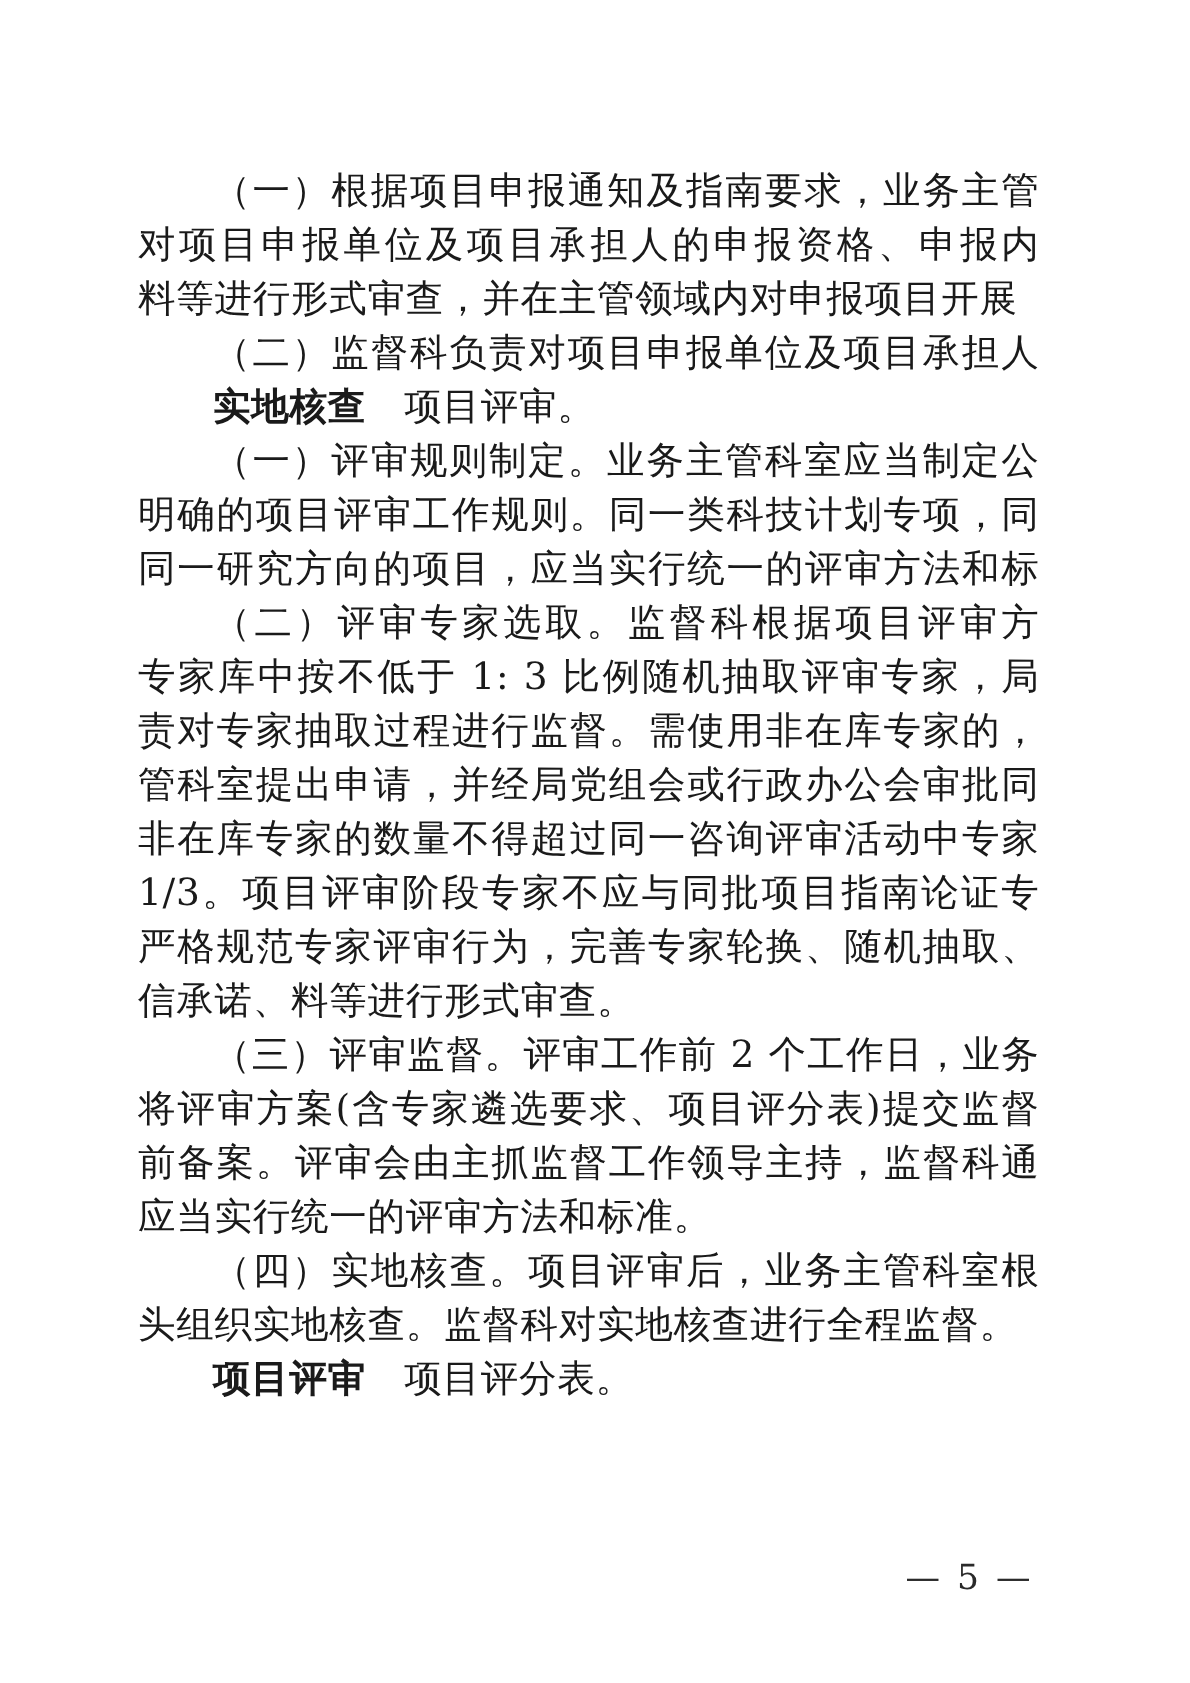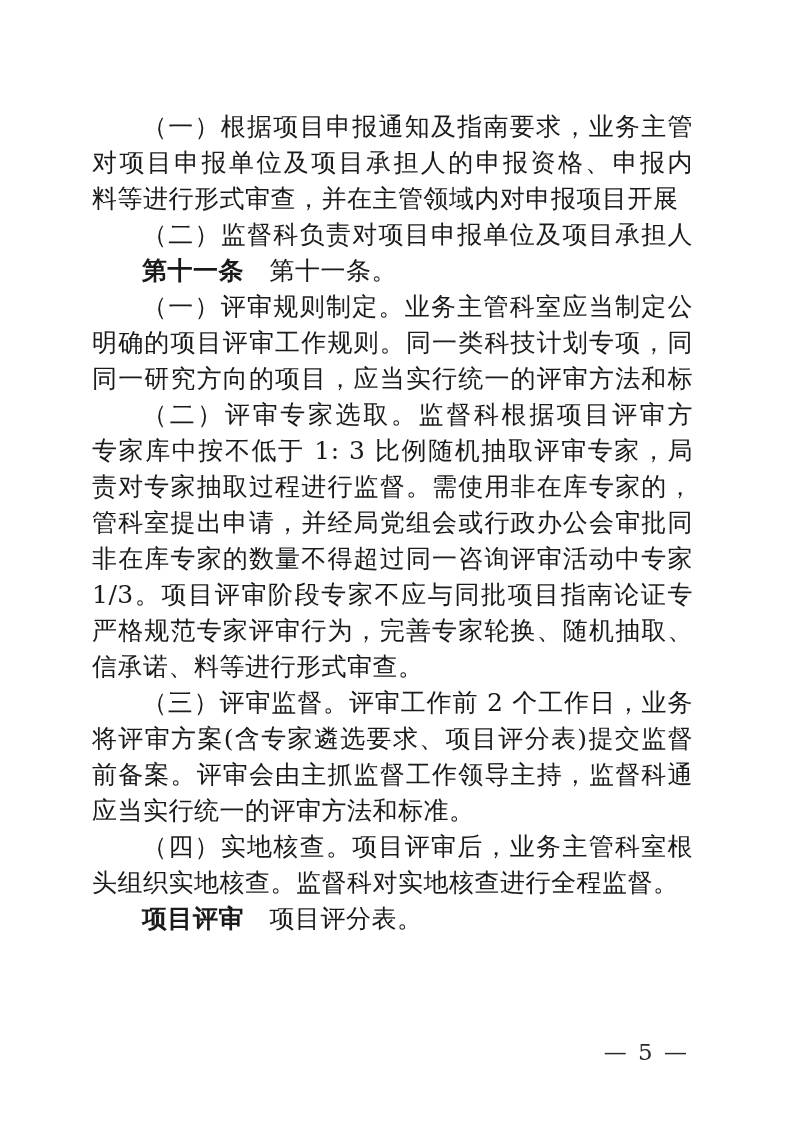--- a/index.html
+++ b/index.html
@@ -54,21 +54,21 @@
 <body>
 
 <div class="page">
   <div class="content">
 
     <div class="line ind j"><span>（一）根据项目申报通知及指南要求，业务主管科室负责</span></div>
     <div class="line j"><span>对项目申报单位及项目承担人的申报资格、申报内容、申报材</span></div>
     <div class="line"><span>料等进行形式审查，并在主管领域内对申报项目开展查重。</span></div>
     <div class="line ind j"><span>（二）监督科负责对项目申报单位及项目承担人的信用核</span></div>
 
-    <div class="line ind heading"><span class="hd">第十一条</span><span>　第十一条。</span></div>
+    <div class="line ind heading"><span class="hd">实地核查</span><span>　项目评审。</span></div>
 
     <div class="line ind j"><span>（一）评审规则制定。业务主管科室应当制定公正、科学、</span></div>
     <div class="line j"><span>明确的项目评审工作规则。同一类科技计划专项，同一指南中</span></div>
     <div class="line j"><span>同一研究方向的项目，应当实行统一的评审方法和标准，采用</span></div>
     <div class="line ind j"><span>（二）评审专家选取。监督科根据项目评审方案，从科技</span></div>
     <div class="line j"><span>专家库中按不低于 1: 3 比例随机抽取评审专家，局纪检专员负</span></div>
     <div class="line j"><span>责对专家抽取过程进行监督。需使用非在库专家的，由业务主</span></div>
     <div class="line j"><span>管科室提出申请，并经局党组会或行政办公会审批同意后实施。</span></div>
     <div class="line j"><span>非在库专家的数量不得超过同一咨询评审活动中专家总数的</span></div>
     <div class="line j"><span>1/3。项目评审阶段专家不应与同批项目指南论证专家相重复。</span></div>

